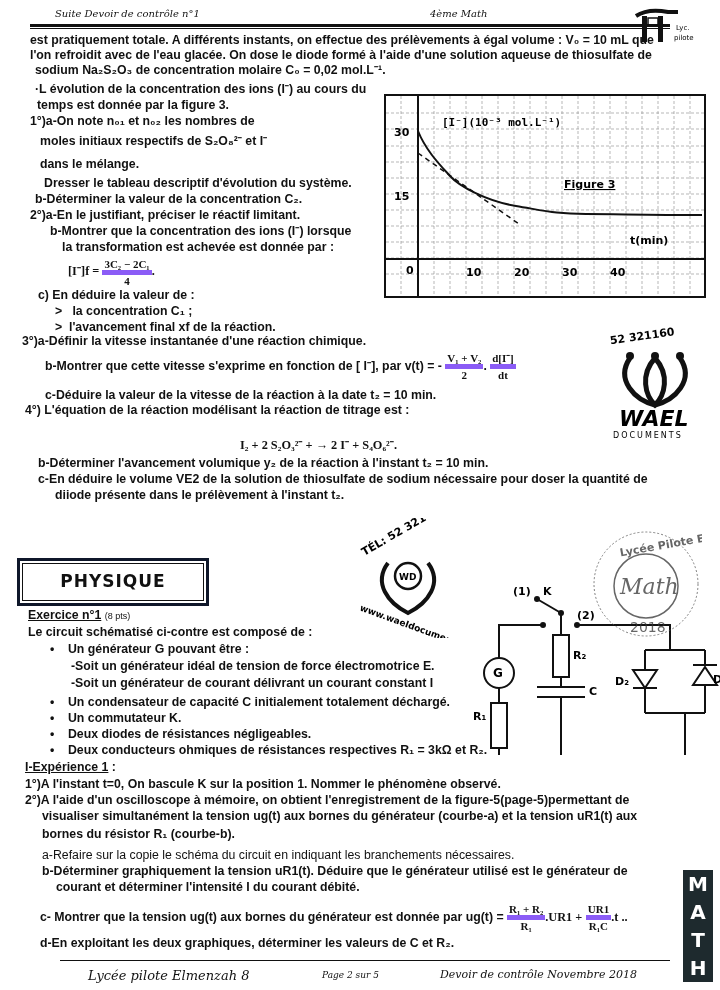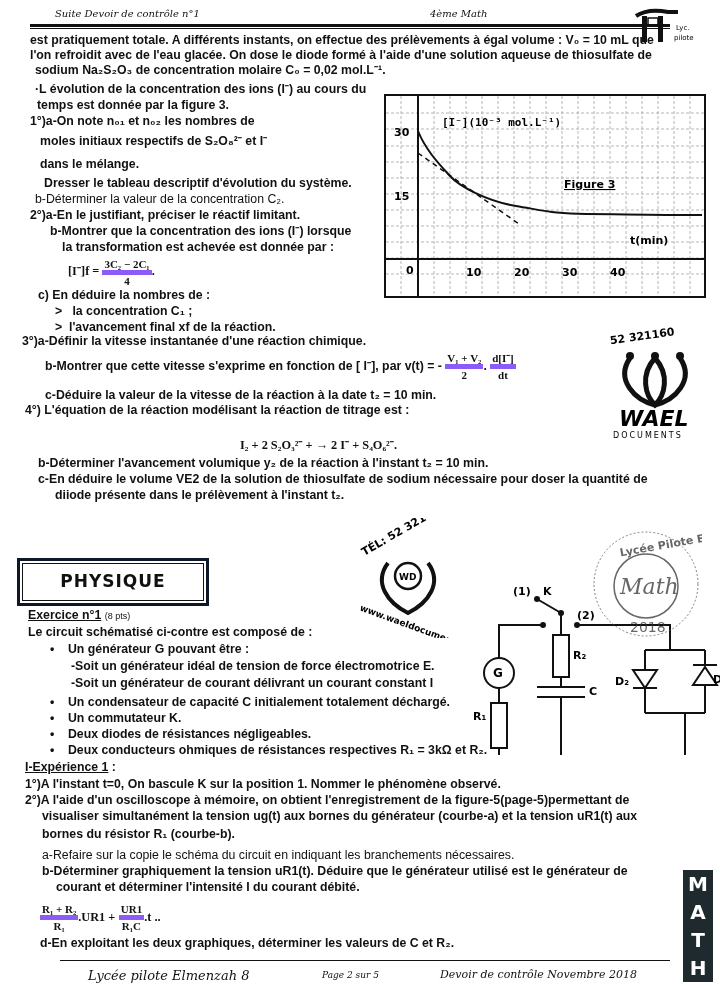--- a/index.html
+++ b/index.html
@@ -41,29 +41,29 @@
 <div class="line" style="left:30px;top:33px;font-weight:bold;"><span>est pratiquement totale. A différents  instants, on effectue des prélèvements à égal volume : V</span><span>₀ = 10 mL que</span></div>
 <div class="line" style="left:30px;top:48px;font-weight:bold;">l'on refroidit avec de l'eau glacée. On dose le  diode formé à l'aide d'une solution aqueuse de thiosulfate de</div>
 <div class="line" style="left:35px;top:63px;font-weight:bold;">sodium Na₂S₂O₃ de concentration molaire C₀ = 0,02 mol.L⁻¹.</div>
 
 <div class="line" style="left:35px;top:82px;font-weight:bold;">·L évolution de la concentration des ions (I⁻) au cours du</div>
 <div class="line" style="left:37px;top:98px;font-weight:bold;">temps est donnée par la figure 3.</div>
 <div class="line" style="left:30px;top:114px;font-weight:bold;">1°)a-On note n₀₁ et n₀₂ les nombres de</div>
 <div class="line" style="left:40px;top:134px;font-weight:bold;">moles initiaux respectifs de S₂O₈²⁻ et I⁻</div>
 <div class="line" style="left:40px;top:157px;font-weight:bold;">dans le mélange.</div>
 <div class="line" style="left:44px;top:176px;font-weight:bold;">Dresser le tableau descriptif d'évolution du système.</div>
-<div class="line" style="left:35px;top:192px;font-weight:normal;">b-Déterminer la valeur de la concentration C₂.</div>
+<div class="line" style="left:35px;top:192px;font-weight:bold;">b-Déterminer la valeur de la concentration C₂.</div>
 <div class="line" style="left:30px;top:208px;font-weight:bold;">2°)a-En le justifiant, préciser le réactif limitant.</div>
 <div class="line" style="left:50px;top:224px;font-weight:bold;">b-Montrer que la concentration des ions (I⁻) lorsque</div>
 <div class="line" style="left:62px;top:240px;font-weight:bold;">la transformation est achevée est donnée par :</div>
 <div class="line" style="left:68px;top:258px;font-weight:bold;font-family:'Liberation Serif',serif;">
   <span>[I⁻]f =</span>
   <span class="frac"><span class="n">3C₂ − 2C₁</span><span class="d">4</span></span>.
 </div>
-<div class="line" style="left:38px;top:288px;font-weight:bold;">c) En déduire la nombres de :</div>
+<div class="line" style="left:38px;top:288px;font-weight:bold;">c) En déduire la valeur de :</div>
 <div class="line" style="left:55px;top:304px;font-weight:bold;">&gt;&nbsp;&nbsp;&nbsp;<span>la concentration C₁ ;</span></div>
 <div class="line" style="left:55px;top:320px;font-weight:bold;">&gt;&nbsp;&nbsp;<span>l'avancement final xf de la réaction.</span></div>
 
 <div class="abs graph">
   <svg width="318" height="200">
     <g stroke="#999" stroke-width="0.7" stroke-dasharray="3,2">
       <line x1="0" y1="17" x2="318" y2="17"></line>
         <line x1="0" y1="33" x2="318" y2="33"></line>
       <line x1="0" y1="50" x2="318" y2="50"></line>
         <line x1="0" y1="66" x2="318" y2="66"></line>
@@ -161,20 +161,21 @@
 <div class="line" style="left:50px;top:743px;font-weight:bold;">•&nbsp;&nbsp;&nbsp;&nbsp;<span>Deux conducteurs ohmiques de résistances respectives R₁ = 3kΩ et R₂.</span></div>
 <div class="line" style="left:25px;top:760px;font-weight:bold;"><span class="u">I-Expérience 1</span><span> :</span></div>
 <div class="line" style="left:25px;top:777px;font-weight:bold;">1°)A l'instant t=0, On bascule K sur la position 1. Nommer le phénomène observé.</div>
 <div class="line" style="left:25px;top:793px;font-weight:bold;">2°)A l'aide d'un oscilloscope à mémoire, on obtient l'enregistrement de la figure-5(page-5)permettant de</div>
 <div class="line" style="left:42px;top:809px;font-weight:bold;">visualiser simultanément la tension ug(t) aux bornes du générateur (courbe-a) et la tension uR1(t) aux</div>
 <div class="line" style="left:42px;top:827px;font-weight:bold;">bornes du résistor R₁ (courbe-b).</div>
 <div class="line" style="left:42px;top:848px;font-weight:normal;">a-Refaire sur la copie le schéma du circuit en indiquant les branchements nécessaires.</div>
 <div class="line" style="left:42px;top:864px;font-weight:bold;">b-Déterminer graphiquement la tension uR1(t). Déduire  que le générateur utilisé est le générateur de</div>
 <div class="line" style="left:56px;top:880px;font-weight:bold;">courant et déterminer l'intensité I du courant débité.</div>
 <div class="line" style="left:40px;top:903px;font-weight:bold;">
+  <span>c- Montrer que  la tension ug(t) aux bornes du générateur est donnée par  ug(t) =</span>
   <span class="frac"><span class="n">R₁ + R₂</span><span class="d">R₁</span></span><span style="font-family:'Liberation Serif',serif;">.UR1 +</span>
   <span class="frac"><span class="n">UR1</span><span class="d">R₁C</span></span><span style="font-family:'Liberation Serif',serif;">.t ..</span>
 </div>
 <div class="line" style="left:40px;top:936px;font-weight:bold;">d-En exploitant les deux graphiques, déterminer les valeurs de C et R₂.</div>
 
 <div class="abs" style="left:465px;top:555px;width:255px;height:200px;">
   <svg width="255" height="200">
     <g stroke="#111" stroke-width="2" fill="none">
 
       <polyline points="34,103 34,70 78,70"></polyline>

